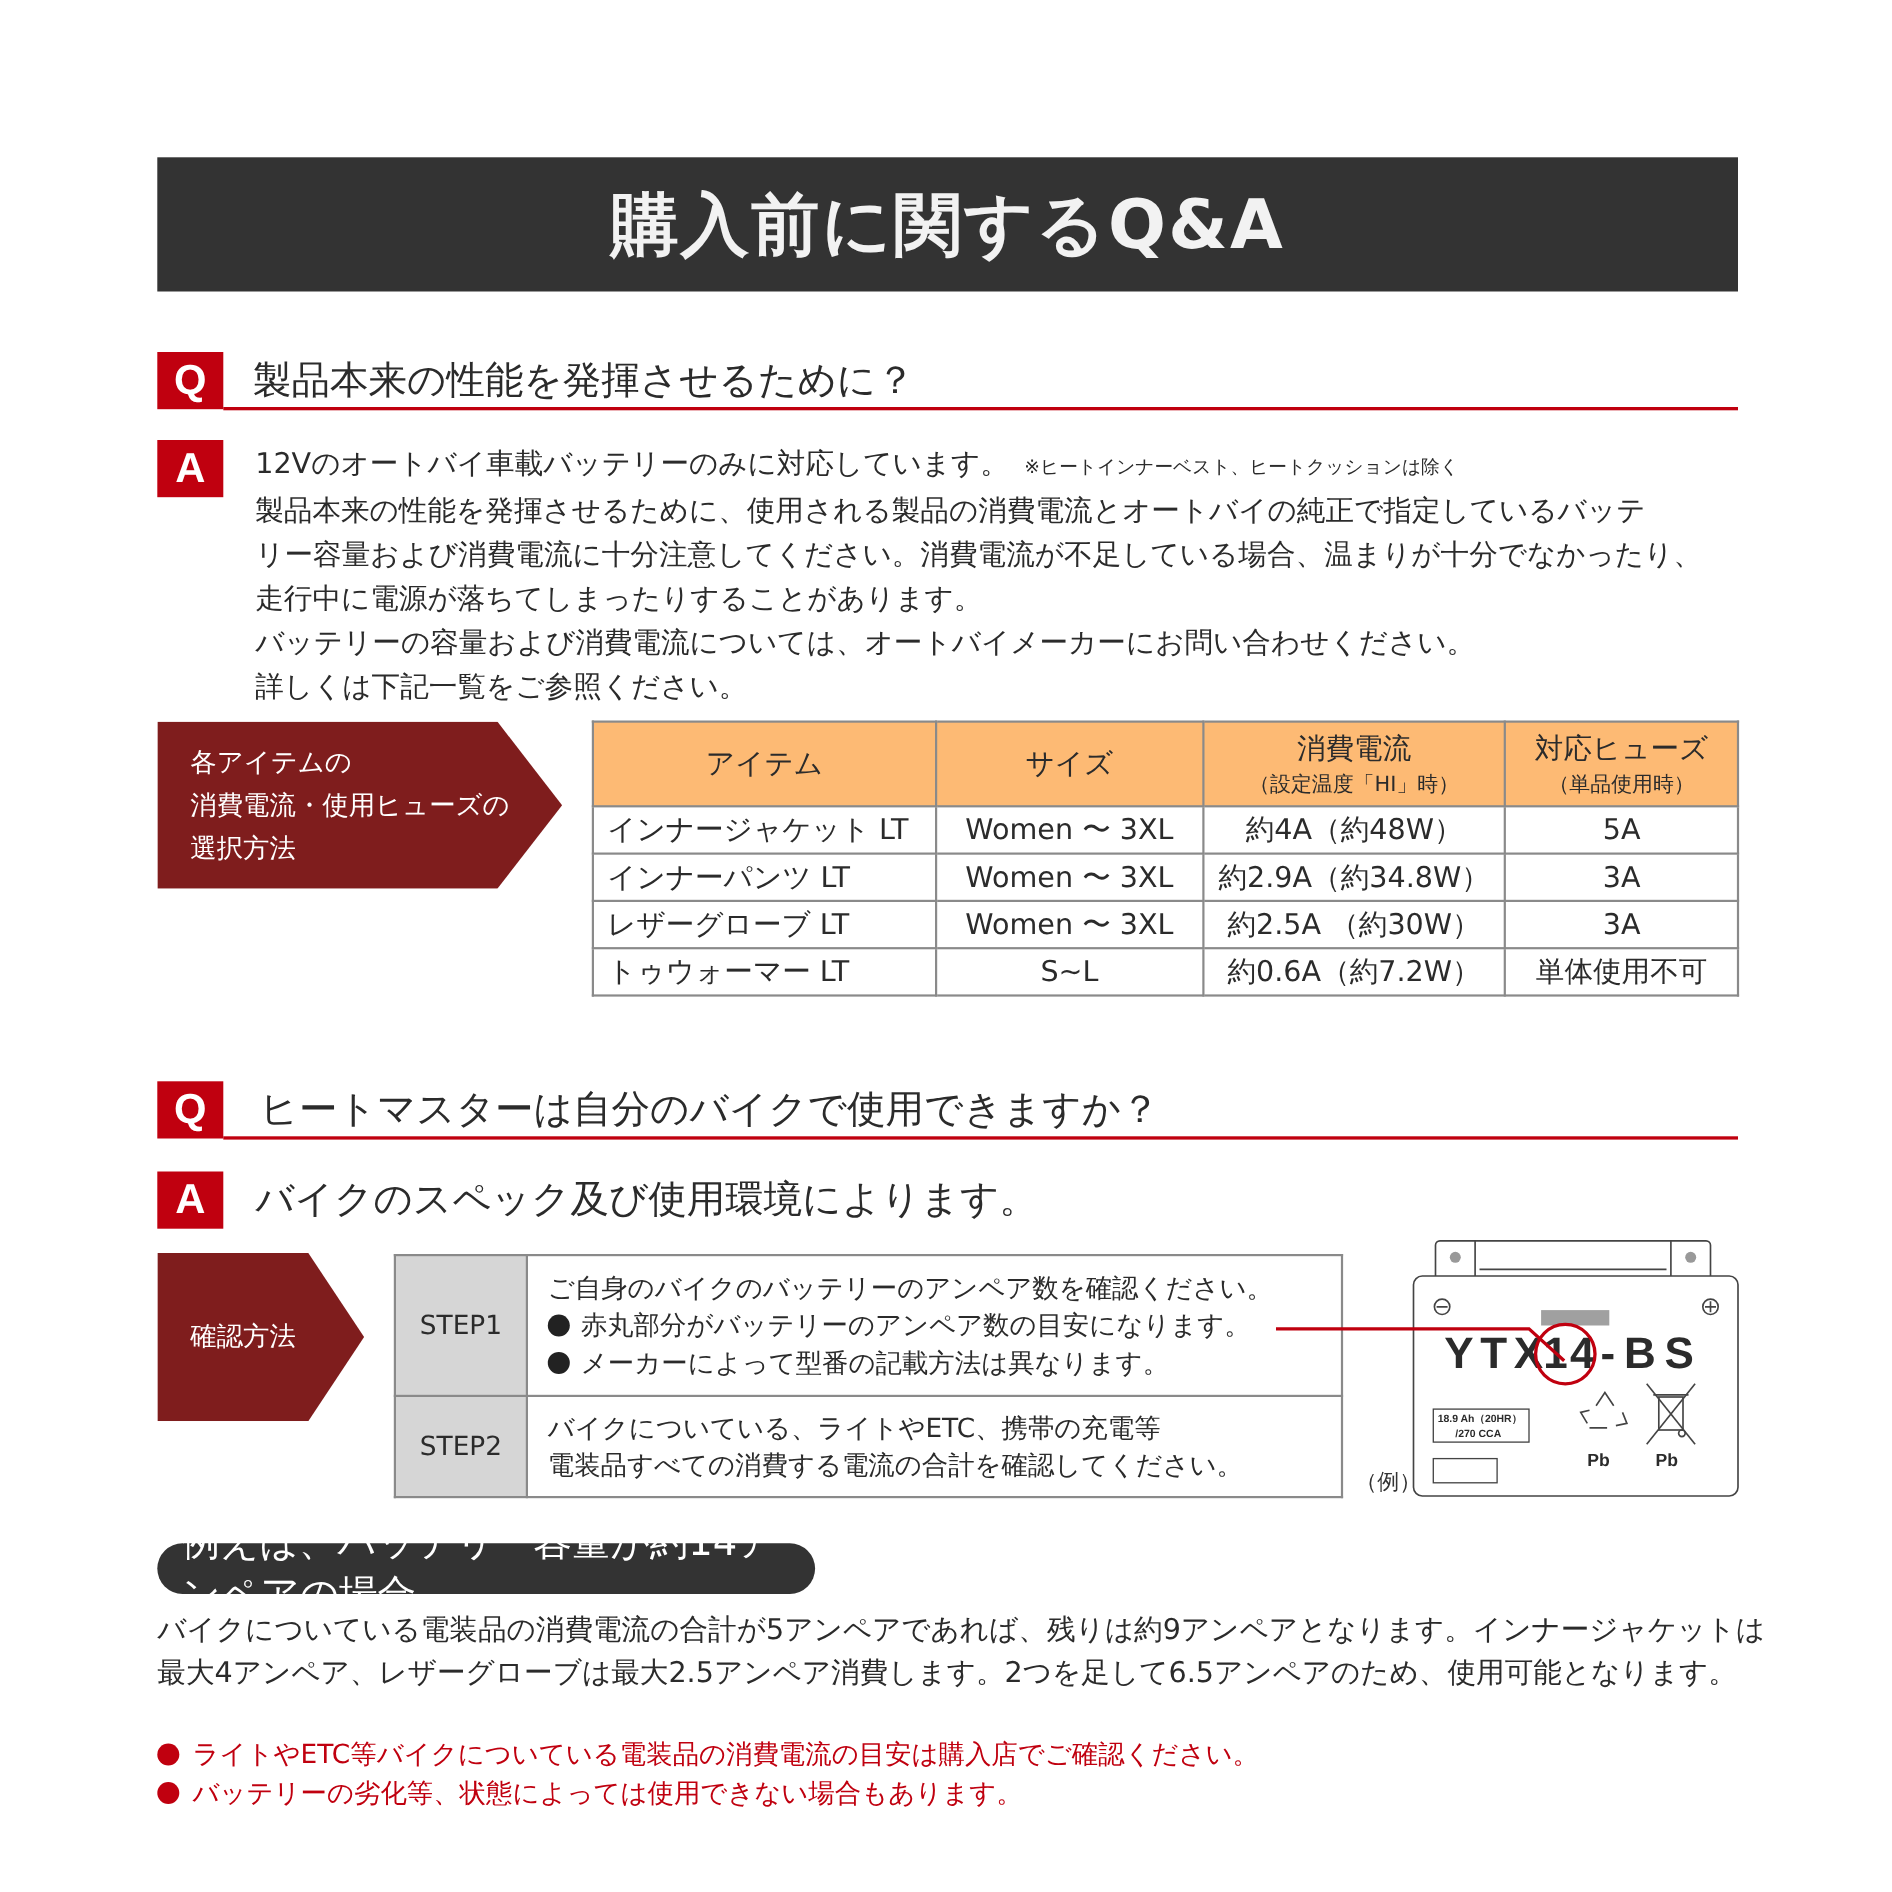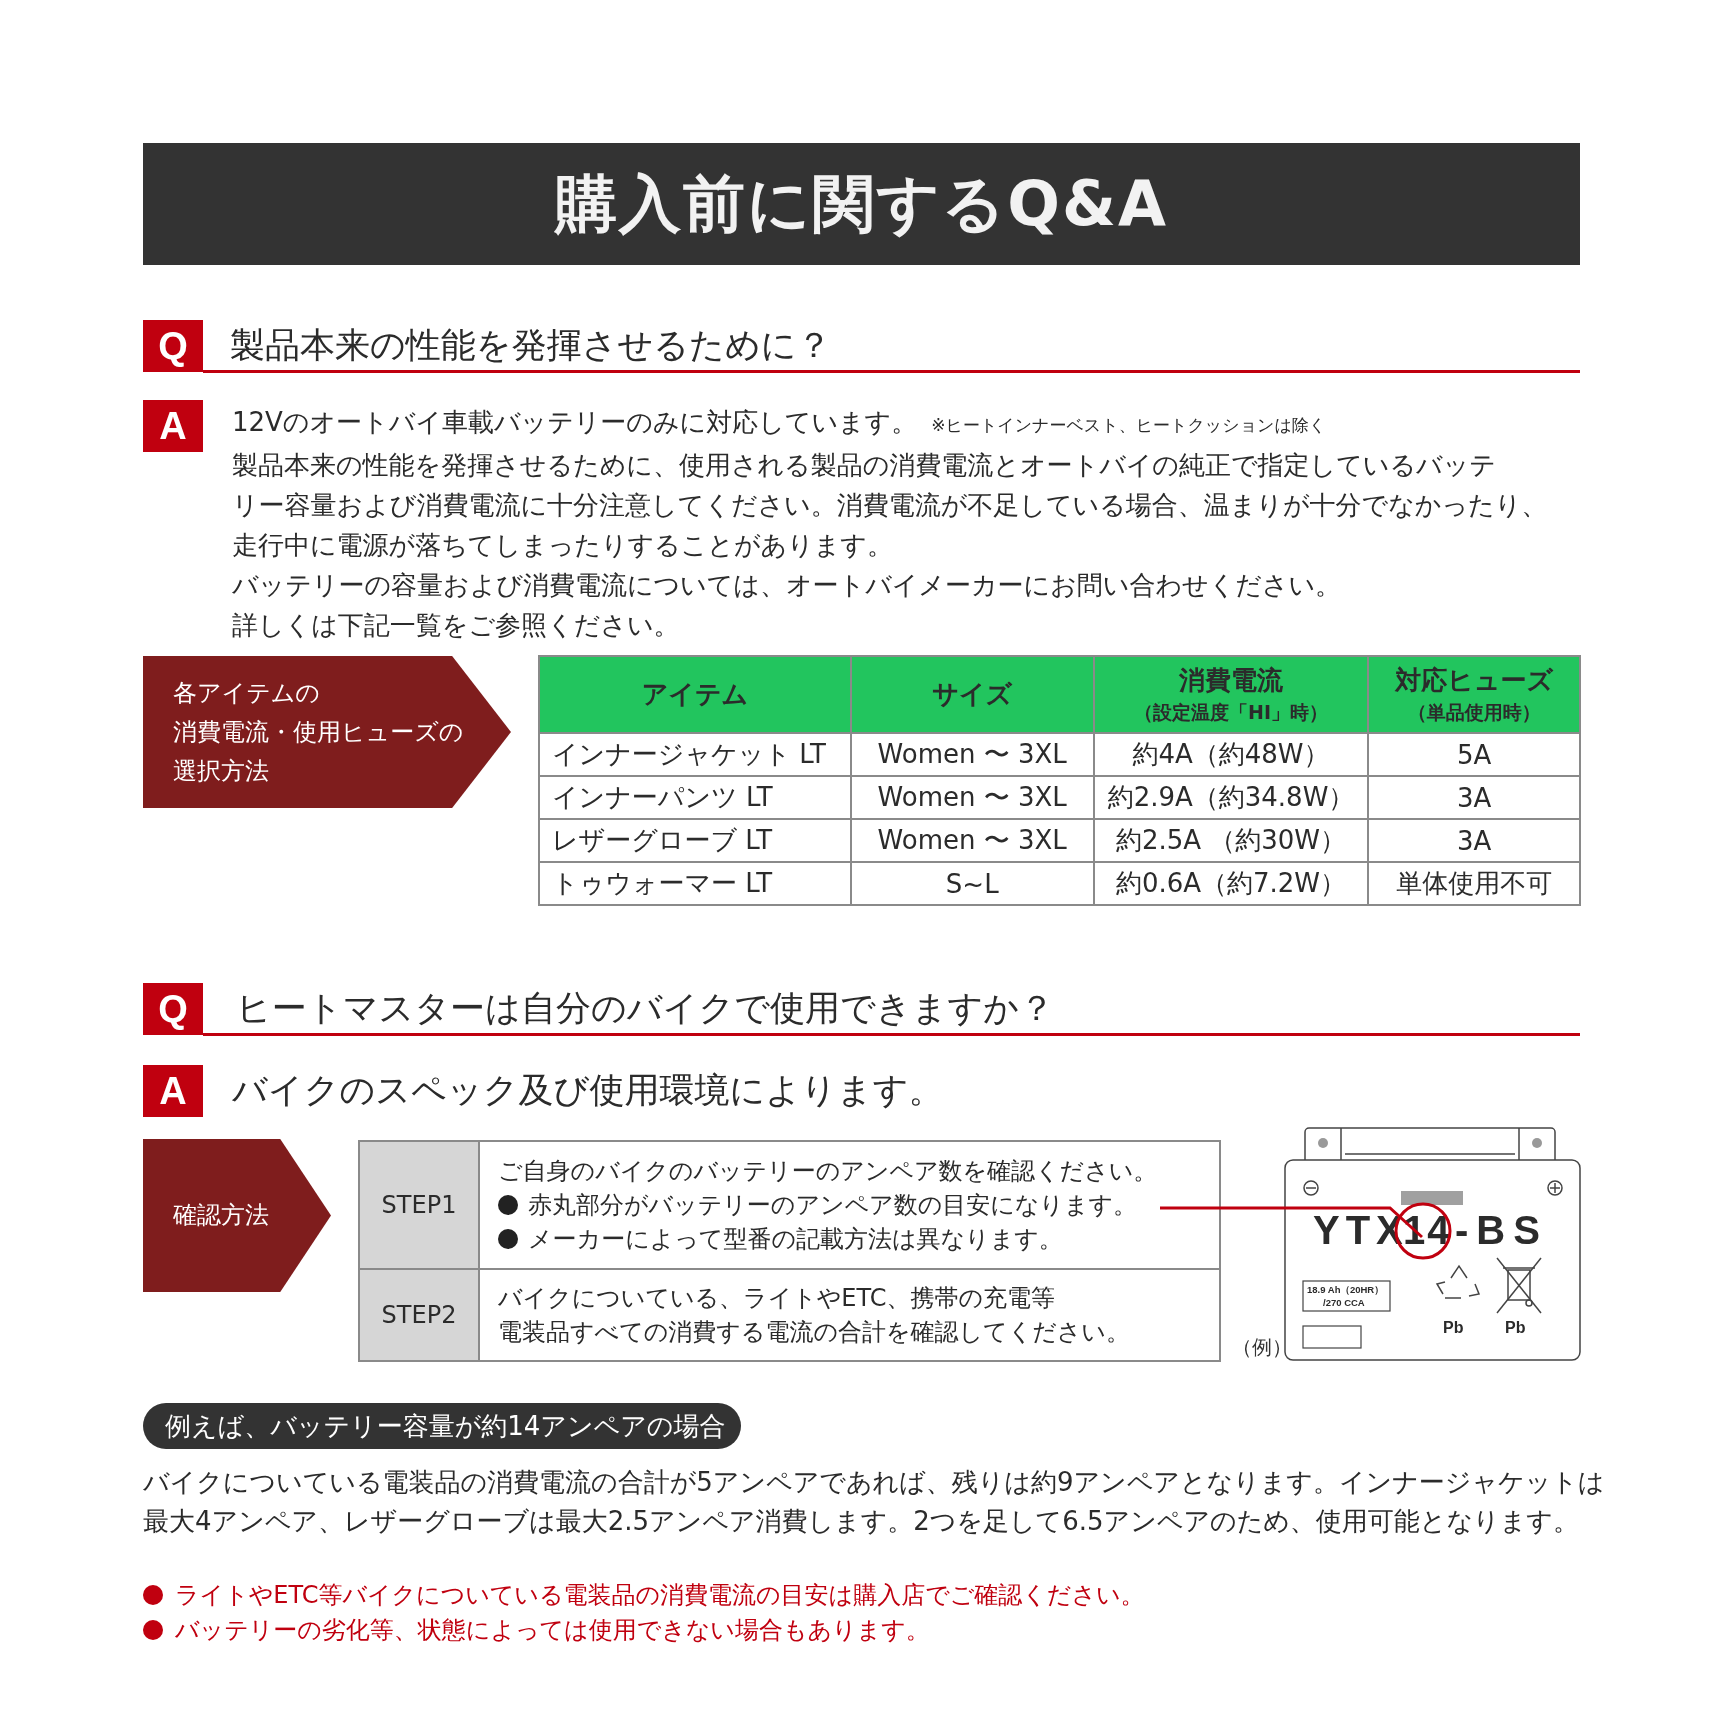--- a/index.html
+++ b/index.html
@@ -14,31 +14,31 @@
            font-family:"Liberation Sans",sans-serif; }
   .q-text { font-size:35px; color:#2b2b2b; white-space:nowrap; }
   .q-line { height:3px; background:#c0000f; }
   .a-line { font-size:26px; white-space:nowrap; line-height:40px; }
   .a-note { font-size:17px; margin-left:14px;margin-top:33px; }
   .arrow-box { background:#7f1d1d; color:#fff;
                clip-path: polygon(0 0, 84% 0, 100% 50%, 84% 100%, 0 100%); }
   .arrow-box .lbl { font-size:24px; line-height:39px; padding-left:30px; }
   table.spec { border-collapse:collapse; font-size:26px; }
   table.spec td, table.spec th { border:2px solid #8a8a8a; padding:0; text-align:center; }
-  table.spec th { background:#22c55e; font-weight:bold; color:#2b2b2b; }
+  table.spec th { background:#fdba74; font-weight:normal; color:#2b2b2b; }
   table.spec th .sub { display:block; font-size:19px; margin-top:2px; }
   table.spec td { height:41px; background:#fff; }
   table.spec td.left { text-align:left; padding-left:12px; }
   table.steps { border-collapse:collapse; font-size:24px; }
   table.steps td { border:2px solid #8a8a8a; }
   table.steps td.label { background:#d6d6d6; text-align:center; font-size:24px; width:116px; }
   table.steps td.body { padding-left:18px; line-height:34px; white-space:nowrap; }
   .dot { display:inline-block; width:20px; height:20px; border-radius:50%; background:#222;
          vertical-align:-2px; margin-right:10px; }
-  .pill { background:#333333; color:#fff; border-radius:26px; font-size:26px;
+  .pill { background:#333333; color:#fff; border-radius:26px; font-size:35px;
           display:flex; align-items:center; padding-left:22px; box-sizing:border-box; }
   .para { font-size:26px; line-height:39px; white-space:nowrap; }
   .note { font-size:24px; color:#c0000f; white-space:nowrap; line-height:35px; }
   .note .rdot { display:inline-block; width:20px; height:20px; border-radius:50%;
                 background:#c0000f; vertical-align:-2px; margin-right:12px; }
   .example-label { font-size:20px; color:#333; }
 </style>
 </head>
 <body>
 

